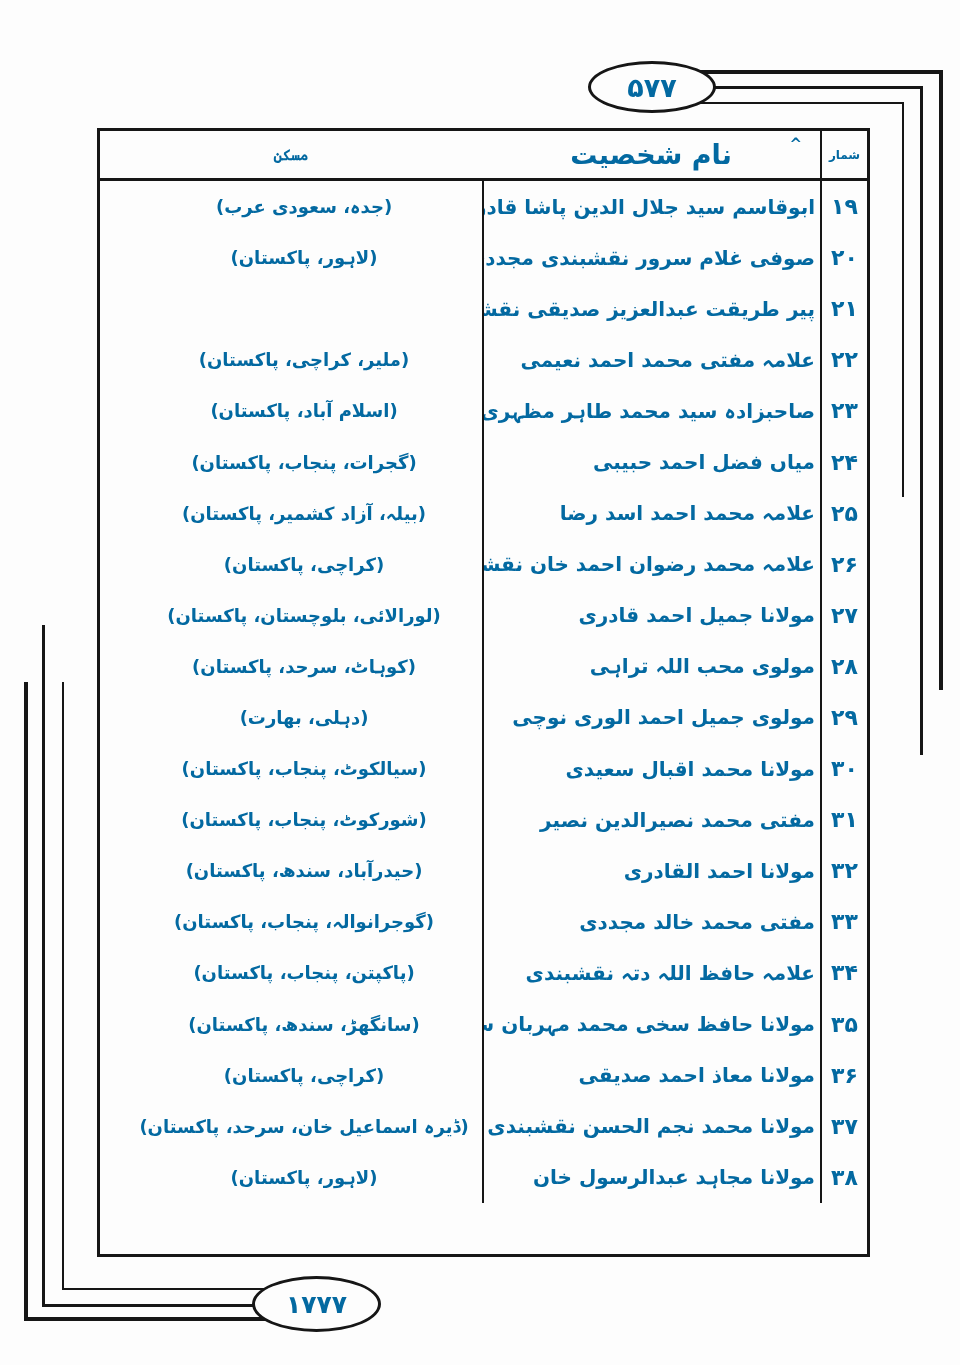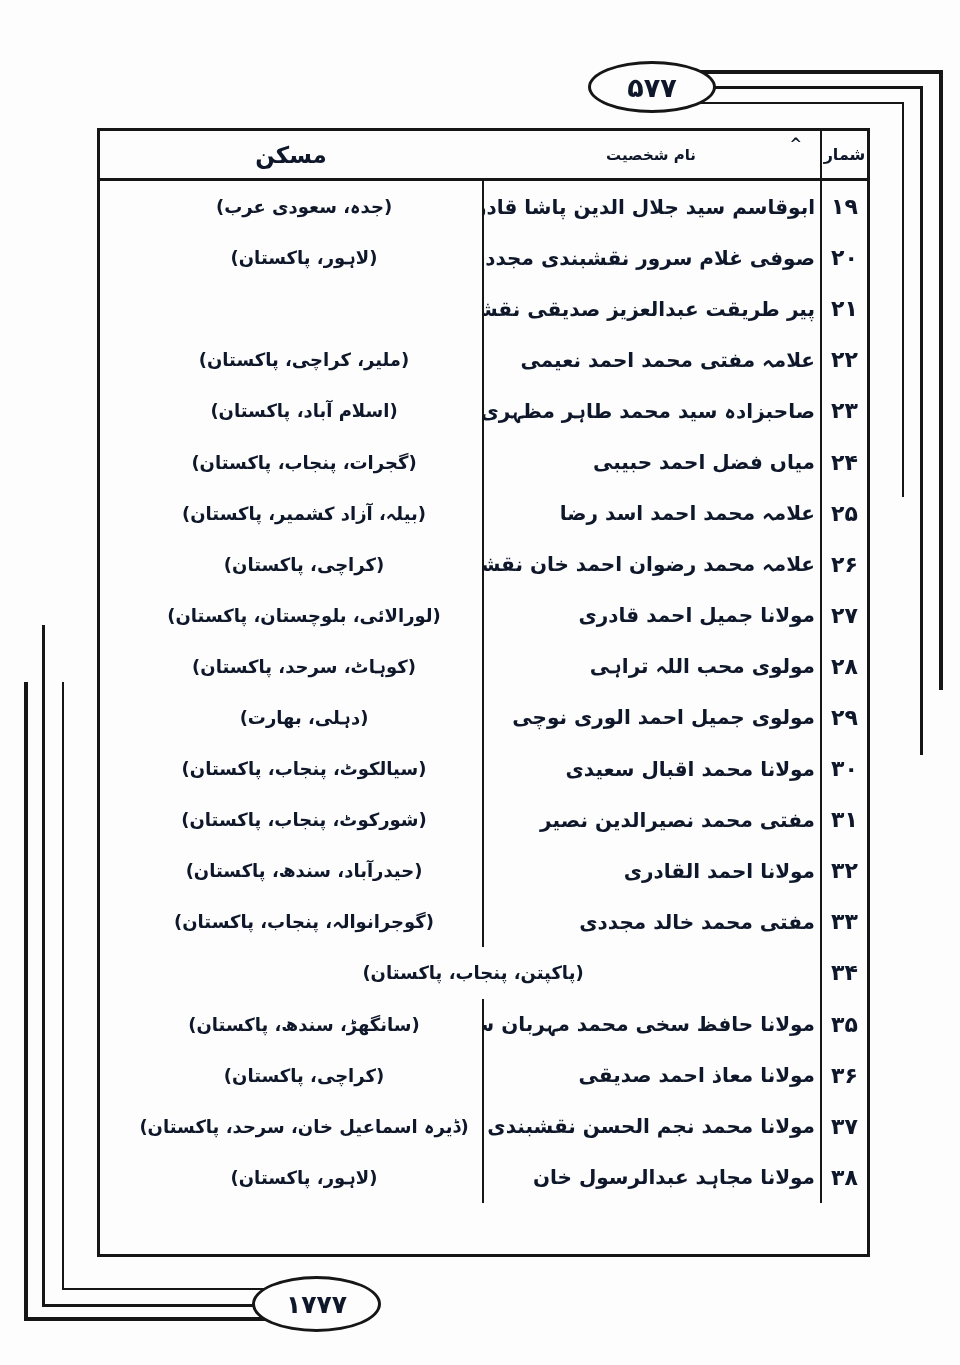--- a/index.html
+++ b/index.html
@@ -1,21 +1,21 @@
 <!DOCTYPE html>
 <html lang="ur" dir="rtl"><head>
 <meta charset="utf-8">
 <style>
   html,body { margin:0; padding:0; background:#e8e8e8; }
   .page {
     position:relative;
     width:960px; height:1365px;
     margin:0 auto;
     background:#fdfdfd;
-    color:#0f172a;
+    color:#0369a1;
     font-family:"DejaVu Sans", sans-serif;
     overflow:hidden;
     direction:rtl;
   }
   * { box-sizing:border-box; }
 
   
   .dline { position:absolute; z-index:1; }
   .line-tr-1 { left:650px; top:70px;  width:293px; height:620px; border-top:4px solid #161616; border-left:0; border-right:4px solid #161616; }
   .line-tr-2 { left:650px; top:86px;  width:273px; height:669px; border-top:3px solid #161616; border-right:3px solid #161616; }
@@ -50,31 +50,31 @@
     display:flex; direction:rtl;
     height:50px;
     border-bottom:3px solid #161616;
   }
   .serial-cell {
     width:47px; flex:none;
     border-left:2px solid #161616;
     display:flex; align-items:center; justify-content:center;
     overflow:hidden;
   }
-  .thead .serial-cell { font-size:16px; font-weight:bold; }
+  .thead .serial-cell { font-size:12px; font-weight:bold; }
   .head-rest { flex:1; display:flex; direction:rtl; position:relative; }
   .name-head {
     width:338px; flex:none;
     display:flex; align-items:center; justify-content:center;
-    font-size:15px; font-weight:bold;
+    font-size:27px; font-weight:bold;
   }
   .res-head {
     flex:1;
     display:flex; align-items:center; justify-content:center;
-    font-size:23px; font-weight:bold;
+    font-size:15px; font-weight:bold;font-family:Liberation Serif, serif;
   }
   .head-mark {
     position:absolute; right:18px; top:4px;
     font-size:15px; font-weight:bold;
     letter-spacing:0;
   }
 
   .tbody { height:1070px; overflow:hidden; }
   .trow { display:flex; direction:rtl; height:51.1px; }
   .trow .serial-cell { font-size:22px; font-weight:bold; }
@@ -206,20 +206,21 @@
   </div>
 
   <div class="trow">
     <div class="serial-cell">۳۳</div>
     <div class="name-cell">مفتی محمد خالد مجددی</div>
     <div class="res-cell">(گوجرانوالہ، پنجاب، پاکستان)</div>
   </div>
 
   <div class="trow">
     <div class="serial-cell">۳۴</div>
+    <div class="name-cell">علامہ حافظ اللہ دتہ نقشبندی</div>
     <div class="res-cell">(پاکپتن، پنجاب، پاکستان)</div>
   </div>
 
   <div class="trow">
     <div class="serial-cell">۳۵</div>
     <div class="name-cell">مولانا حافظ سخی محمد مہربان سکندری</div>
     <div class="res-cell">(سانگھڑ، سندھ، پاکستان)</div>
   </div>
 
   <div class="trow">

